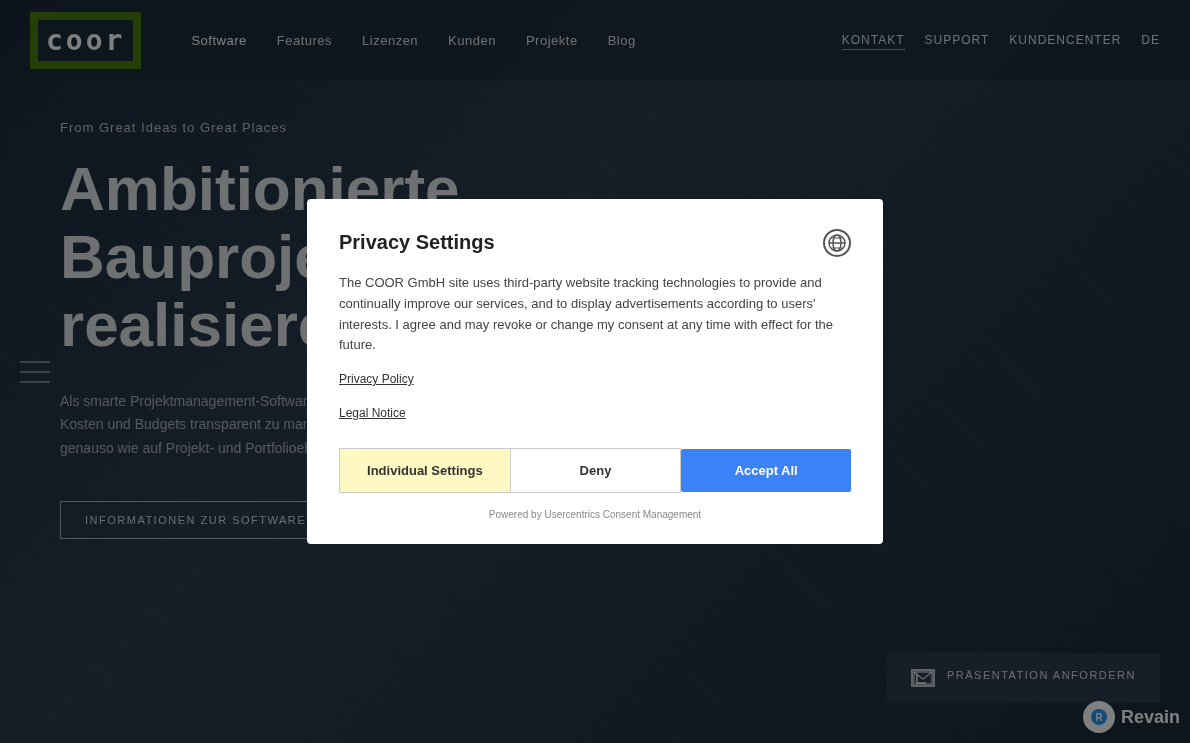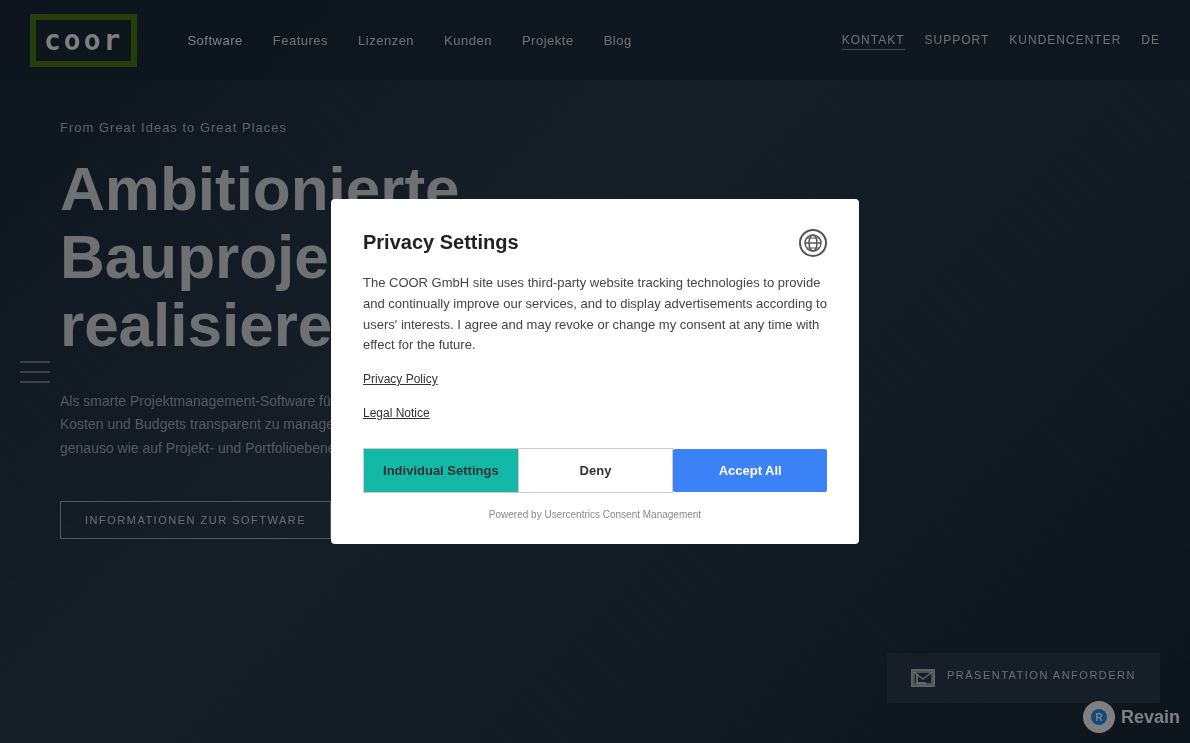--- a/index.html
+++ b/index.html
@@ -32,21 +32,21 @@
       z-index: 1;
       background: rgba(26,42,58,0.7);
     }
     .logo {
       display: flex; align-items: center;
       margin-right: 50px;
     }
     .logo-text {
       font-size: 28px; font-weight: bold; letter-spacing: 3px;
       color: white; font-family: monospace;
-      border: 6px solid #4d7c0f;
+      border: 8px solid #4d7c0f;
       padding: 4px 8px;
     }
     .nav-links {
       display: flex; align-items: center; gap: 30px; flex: 1;
     }
     .nav-link {
       color: rgba(255,255,255,0.85);
       font-size: 13px; text-decoration: none;
       letter-spacing: 0.5px;
     }
@@ -171,21 +171,21 @@
       position: absolute; inset: 0;
       background: rgba(0,0,0,0.5);
       z-index: 10;
       display: flex; align-items: center; justify-content: center;
     }
 
     
     .privacy-dialog {
       background: white;
       border-radius: 4px;
-      width: 528px;
+      width: 576px;
       padding: 30px 32px 24px;
       position: relative;
     }
     .privacy-header {
       display: flex; align-items: center; justify-content: space-between;
       margin-bottom: 16px;
     }
     .privacy-title {
       font-size: 20px; font-weight: bold; color: #222;
     }
@@ -210,21 +210,21 @@
       font-size: 12px; color: #333;
       text-decoration: underline;
       cursor: pointer;
     }
     .privacy-actions {
       display: flex; align-items: center; gap: 0;
       margin-bottom: 16px;
     }
     .btn-individual {
       flex: 1;
-      background: #14b8a6;
+      background: #fef9c3;
       border: 1px solid #ccc;
       padding: 14px 10px;
       font-size: 13px; font-weight: bold; color: #333;
       cursor: pointer;
     }
     .btn-deny {
       flex: 1;
       background: white;
       border: 1px solid #ccc;
       border-left: none;

